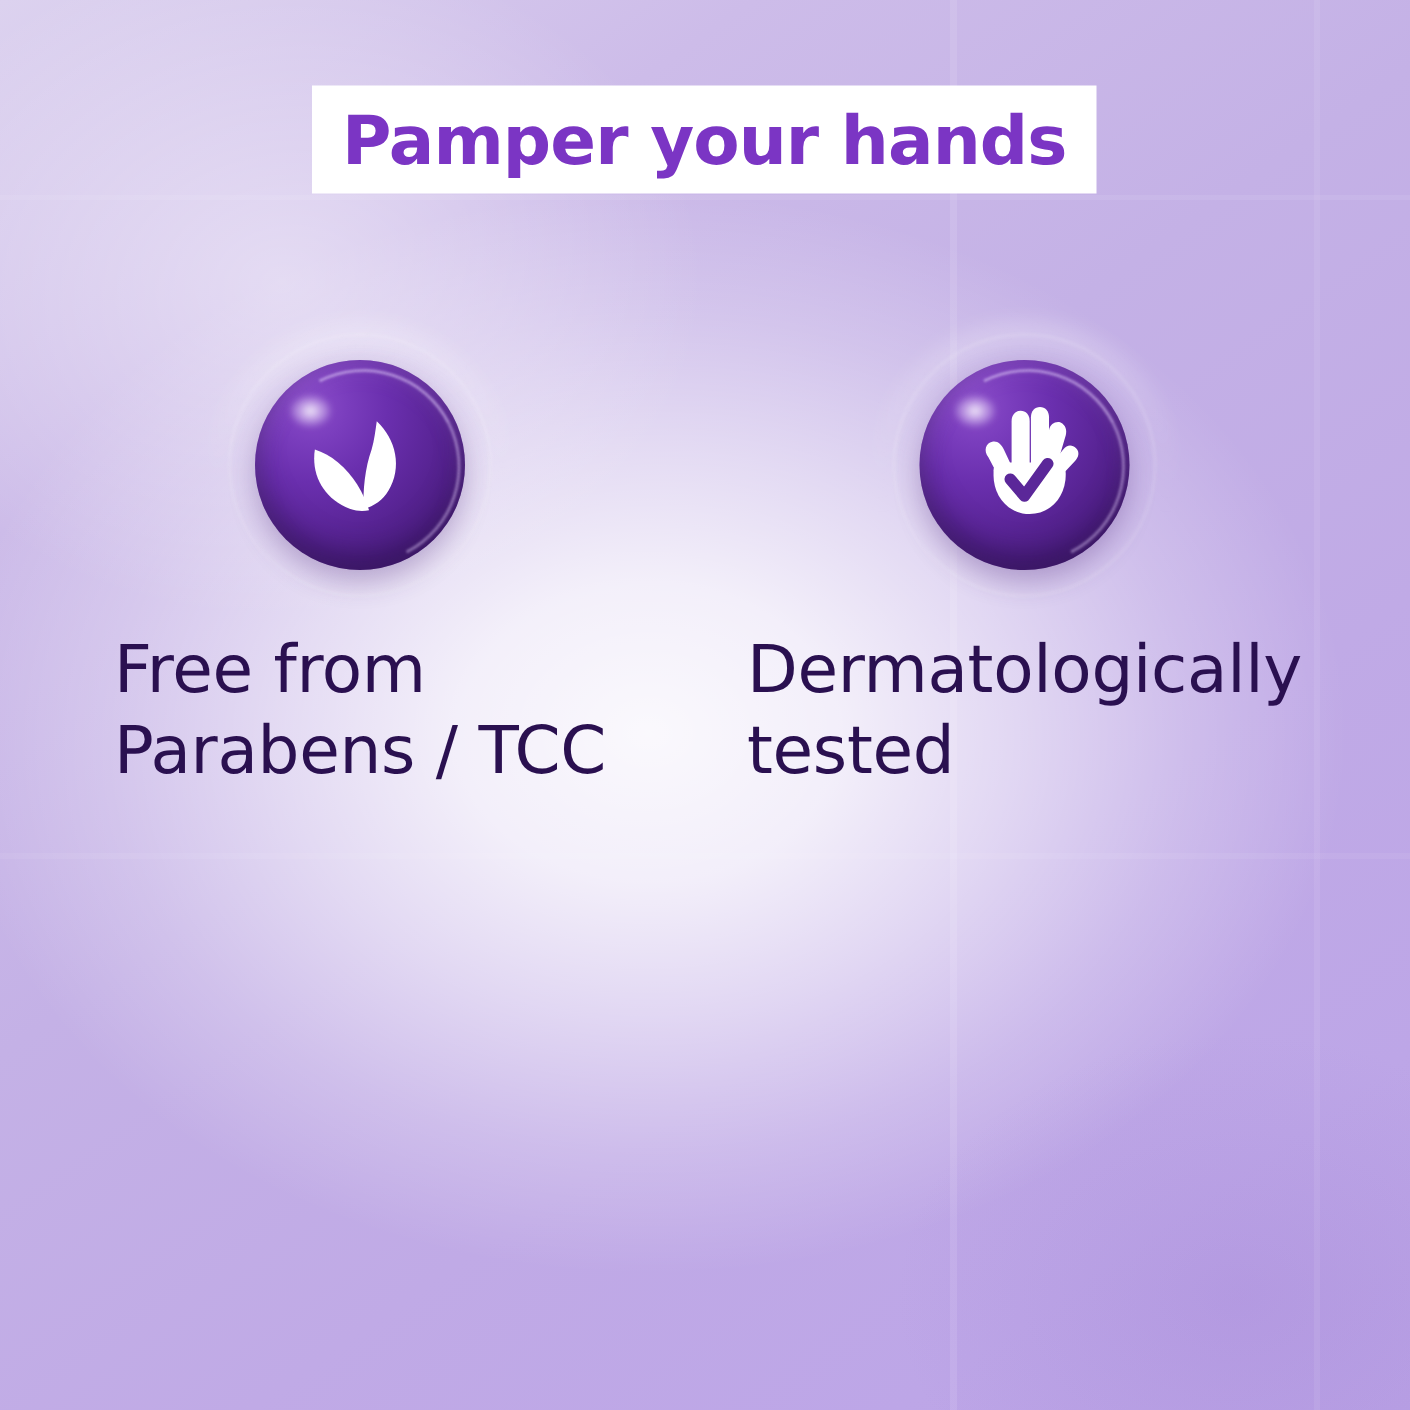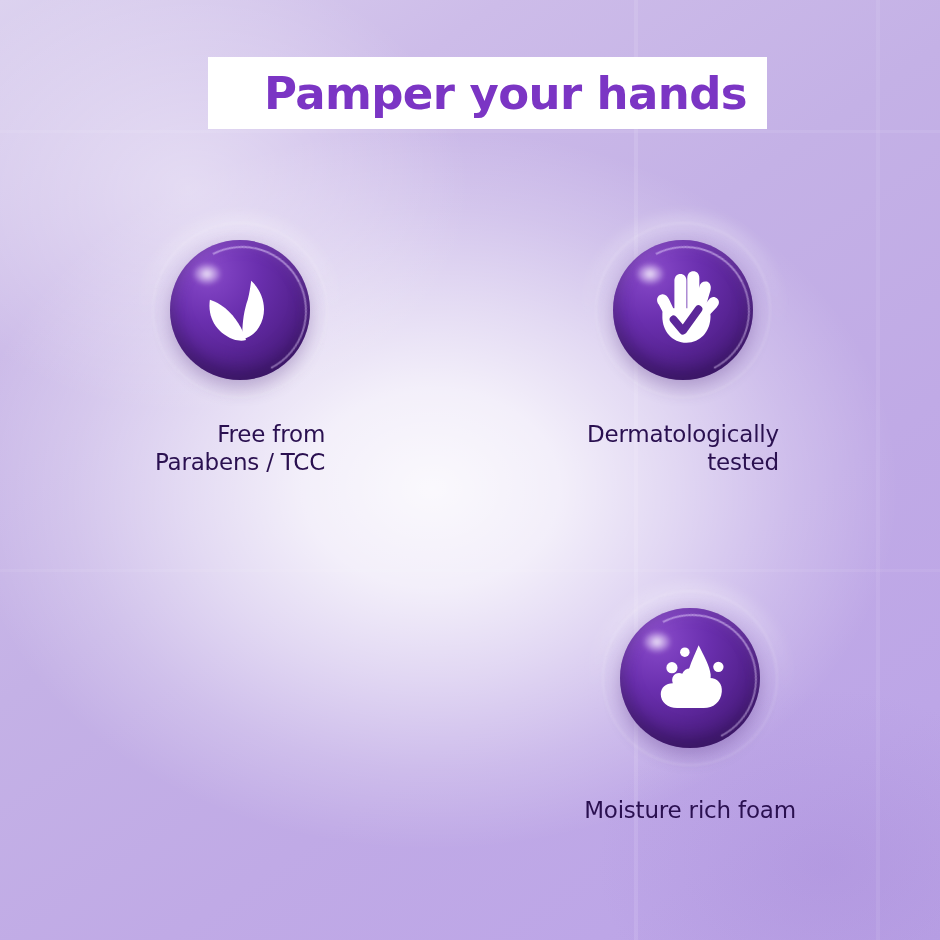--- a/index.html
+++ b/index.html
@@ -71,21 +71,20 @@
   .title-banner {
     position: absolute;
     left: 208px;
     top: 57px;
     width: 523px;
     height: 72px;
     background: #ffffff;
     display: flex;
     align-items: center;
     justify-content: center;
-    padding-left: 36px;
   }
   .title-text {
     color: #7b35c4;
     font-family: "DejaVu Sans", "Liberation Sans", sans-serif;
     font-size: 45px;
     font-weight: 700;
     letter-spacing: -0.6px;
     line-height: 1;
     white-space: nowrap;
   }
@@ -195,24 +194,24 @@
   .sphere-glyph {
     position: relative;
     z-index: 3;
     width: 86px;
     height: 86px;
     display: block;
   }
 
   .feature-label {
     margin-top: 22px;
-    text-align: right;
+    text-align: left;
     color: #2a1050;
     font-family: "DejaVu Sans", "Liberation Sans", sans-serif;
-    font-size: 23px;
+    font-size: 44px;
     font-weight: 400;
     line-height: 1.22;
     letter-spacing: -0.2px;
     white-space: pre-line;
   }
   .feature.f2 .feature-label,
   .feature.f3 .feature-label { margin-top: 30px; }
 </style>
 </head>
 <body>
@@ -270,39 +269,14 @@
 
           <path d="M39 61 L50 74 L68 49" fill="none" stroke="#5b2799" stroke-width="9" stroke-linecap="round" stroke-linejoin="round"></path>
         </svg>
       </div>
     </div>
     <div class="feature-label">Dermatologically
 tested</div>
   </div>
 
 
-  <div class="feature f3">
-    <div class="bubble">
-      <div class="halo-glow"></div>
-      <div class="halo-outer"></div>
-      <div class="sphere">
-        <svg class="sphere-glyph" viewBox="0 0 100 100">
-          <g fill="#ffffff">
-
-            <path d="M60 12 C66 24 73 36 74 46 C75 56 68 62 59 60 C50 58 46 49 49 39 C52 29 57 20 60 12 Z"></path>
-
-            <path d="M30 56 C27 48 34 42 41 45 C44 38 53 37 57 43 C63 39 72 42 73 50
-                     C82 50 88 57 87 66 C86 78 77 85 66 85 L35 85 C24 85 16 78 16 69
-                     C16 61 22 56 30 56 Z"></path>
-
-            <path d="M24 70 C24 64 30 60 36 62 C33 65 31 69 32 74 C28 75 24 74 24 70 Z"></path>
-
-            <circle cx="44" cy="20" r="5.5"></circle>
-            <circle cx="29" cy="38" r="6.5"></circle>
-            <circle cx="83" cy="37" r="6"></circle>
-          </g>
-        </svg>
-      </div>
-    </div>
-    <div class="feature-label">Moisture rich foam</div>
-  </div>
 
 </div>
 
 </body></html>

